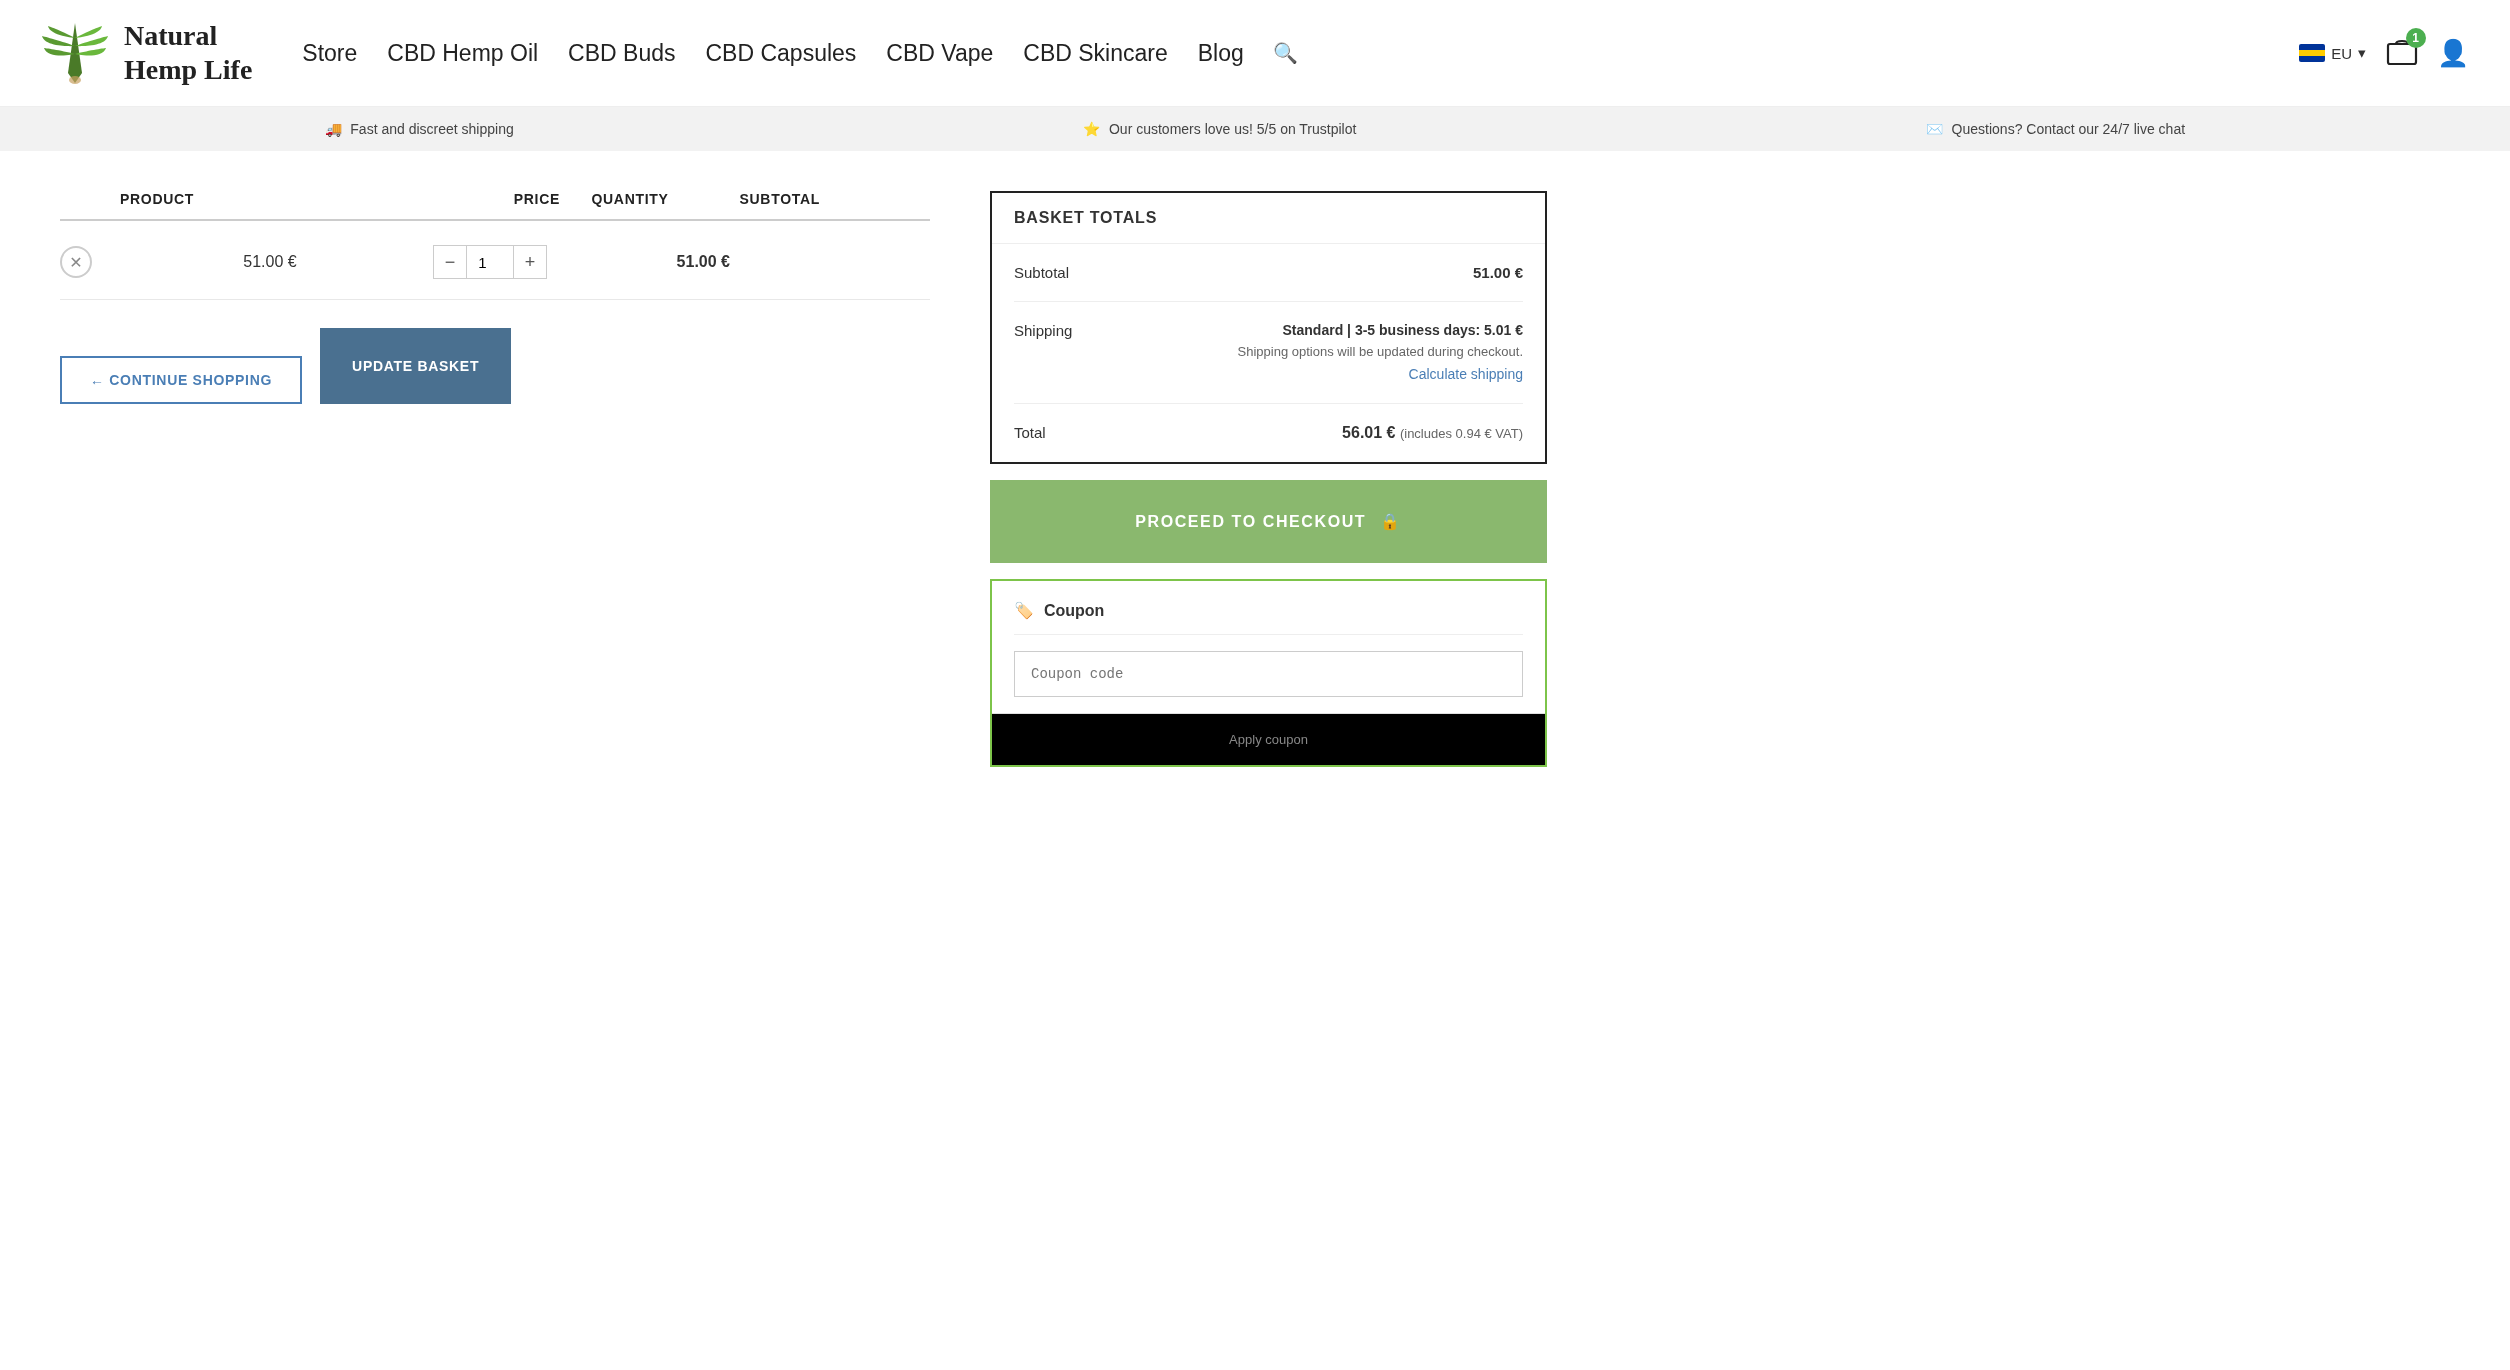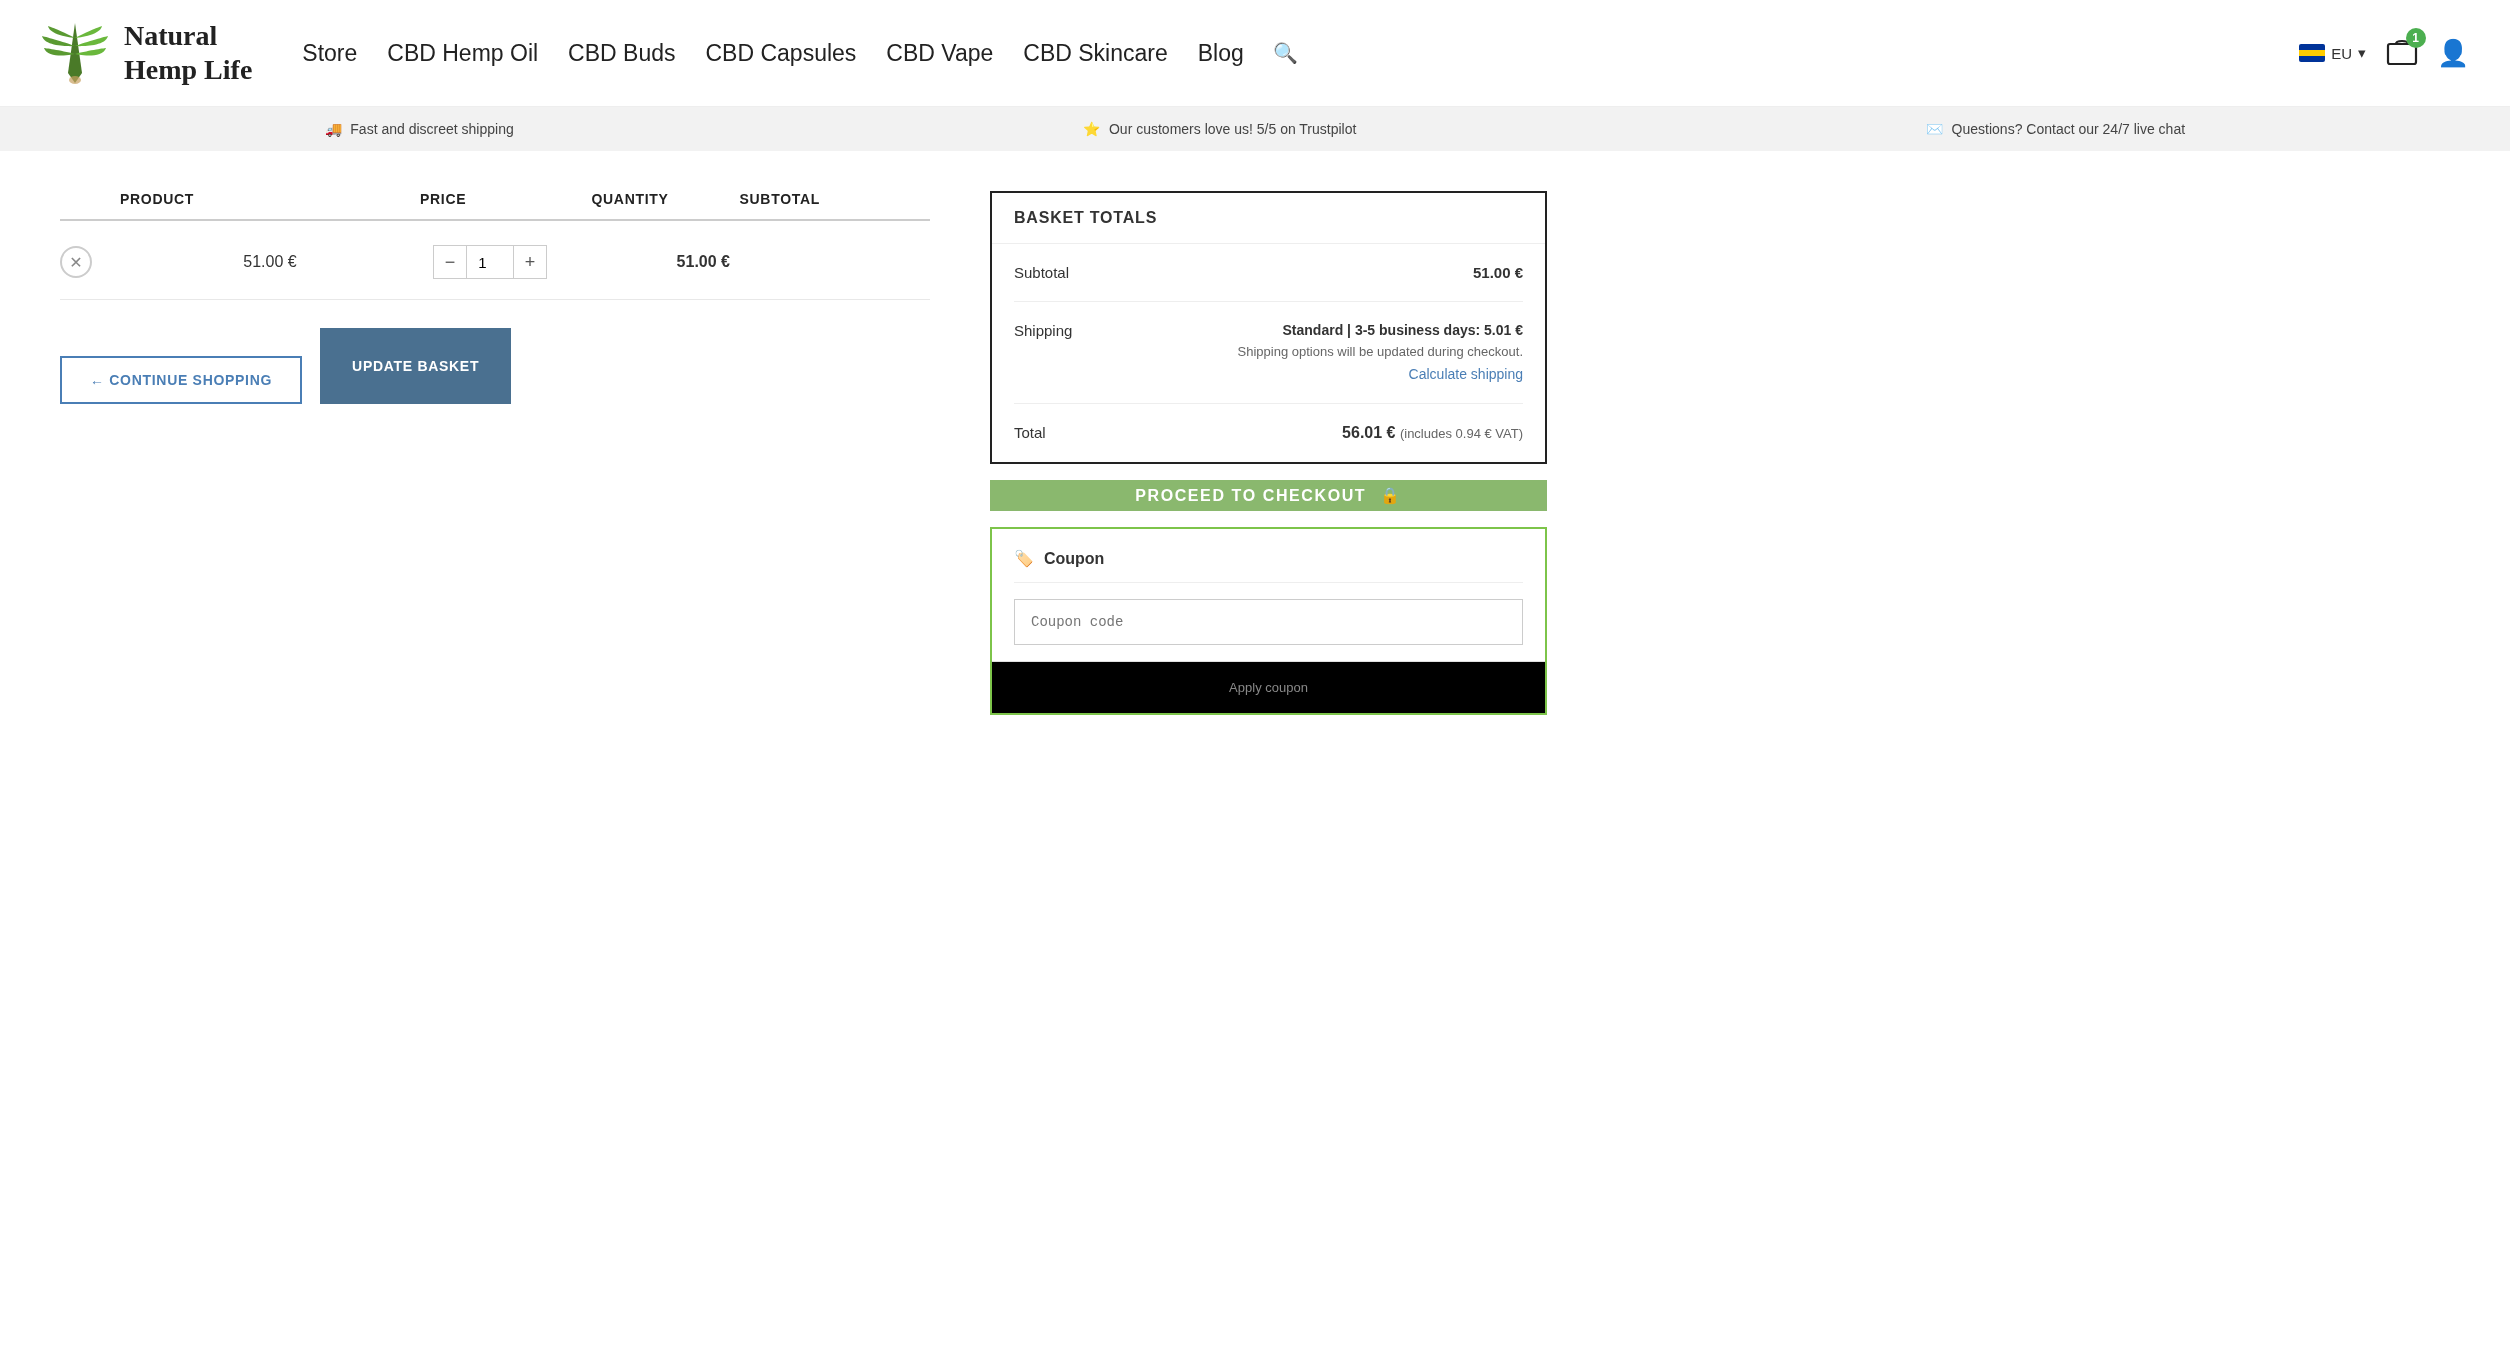--- a/index.html
+++ b/index.html
@@ -322,21 +322,21 @@
       font-size: 13px;
       font-weight: 400;
       color: #666;
     }
     .checkout-btn {
       display: block;
       width: 100%;
       background: #8ab86e;
       color: #fff;
       border: none;
-      padding: 6px;
+      padding: 32px;
       font-size: 16px;
       font-family: Arial, sans-serif;
       font-weight: 700;
       letter-spacing: 0.1em;
       cursor: pointer;
       margin: 16px 0;
       display: flex;
       align-items: center;
       justify-content: center;
       gap: 14px;
@@ -455,21 +455,21 @@
     <span>Questions? Contact our 24/7 live chat</span>
   </div>
 </div>
 
 <div class="main">
 
   <div class="cart-section">
     <div class="cart-table-header">
       <span></span>
       <span style="font-weight:700;font-size:14px;font-family:Arial,sans-serif;">PRODUCT</span>
-      <span class="col-price" style="font-weight:700;font-size:14px;font-family:Arial,sans-serif;text-align:left;">PRICE</span>
+      <span class="col-price" style="font-weight:700;font-size:14px;font-family:Arial,sans-serif;text-align:right;">PRICE</span>
       <span class="col-quantity" style="font-weight:700;font-size:14px;font-family:Arial,sans-serif;text-align:center;">QUANTITY</span>
       <span class="col-subtotal" style="font-weight:700;font-size:14px;font-family:Arial,sans-serif;text-align:right;">SUBTOTAL</span>
     </div>
 
     <div class="cart-row">
       <button class="remove-btn">✕</button>
       <div class="price-col">51.00 €</div>
       <div class="qty-col">
         <button class="qty-btn">−</button>
         <input class="qty-input" type="number" value="1" min="1" style="">

